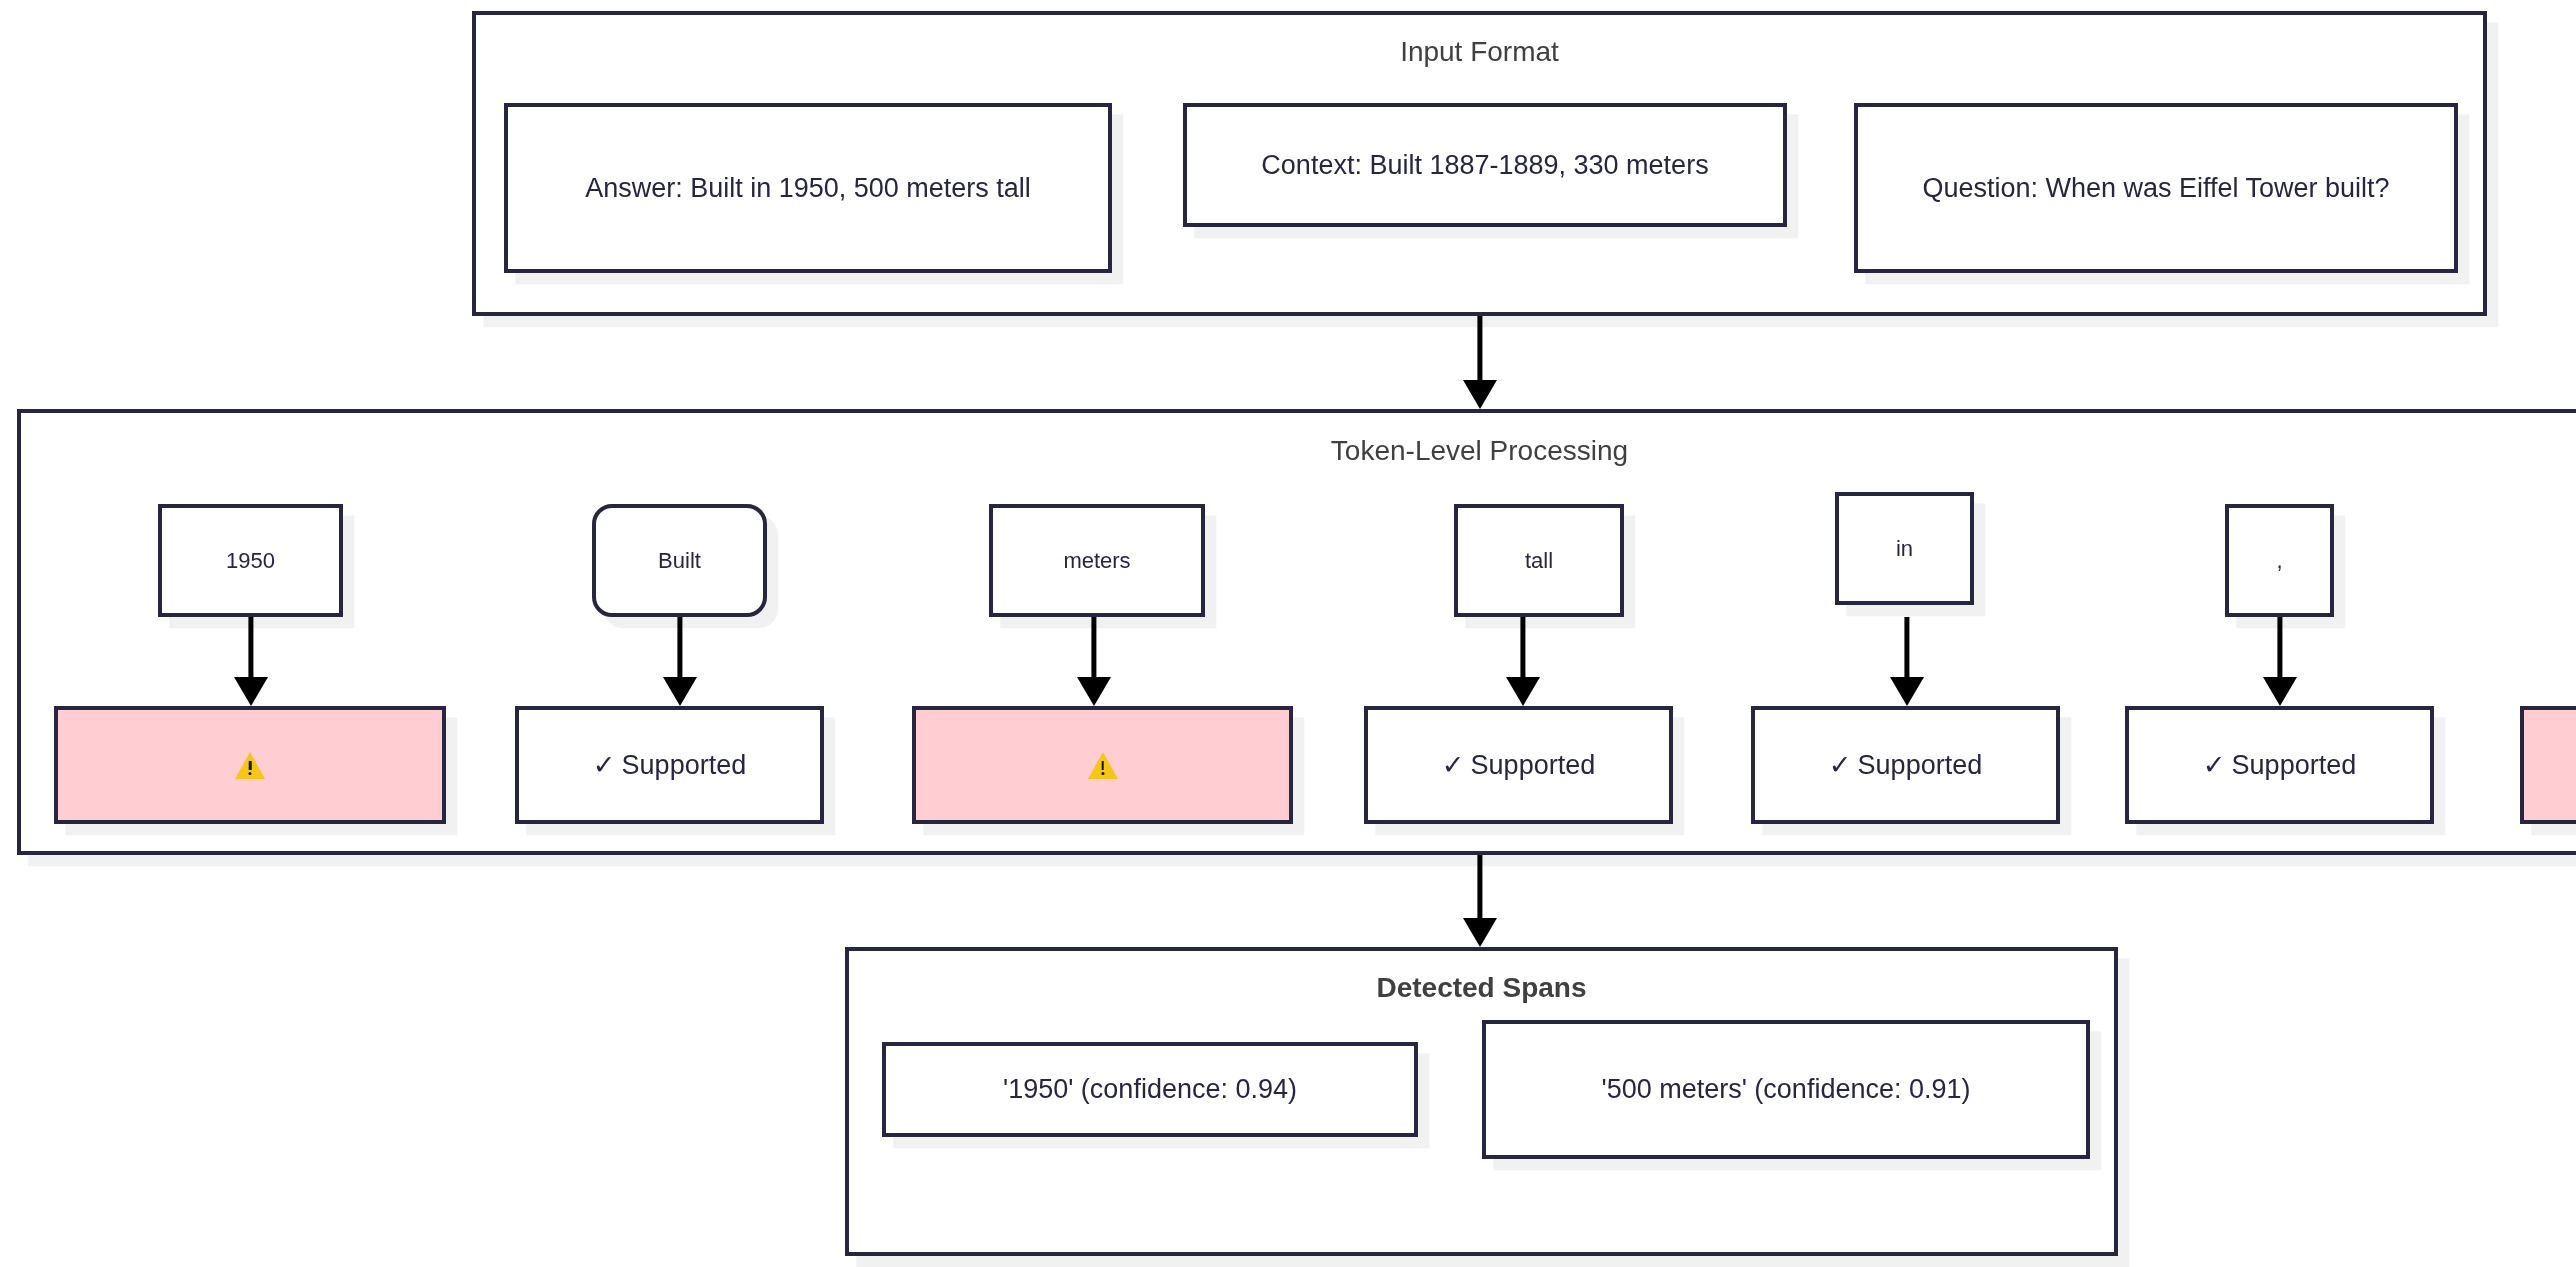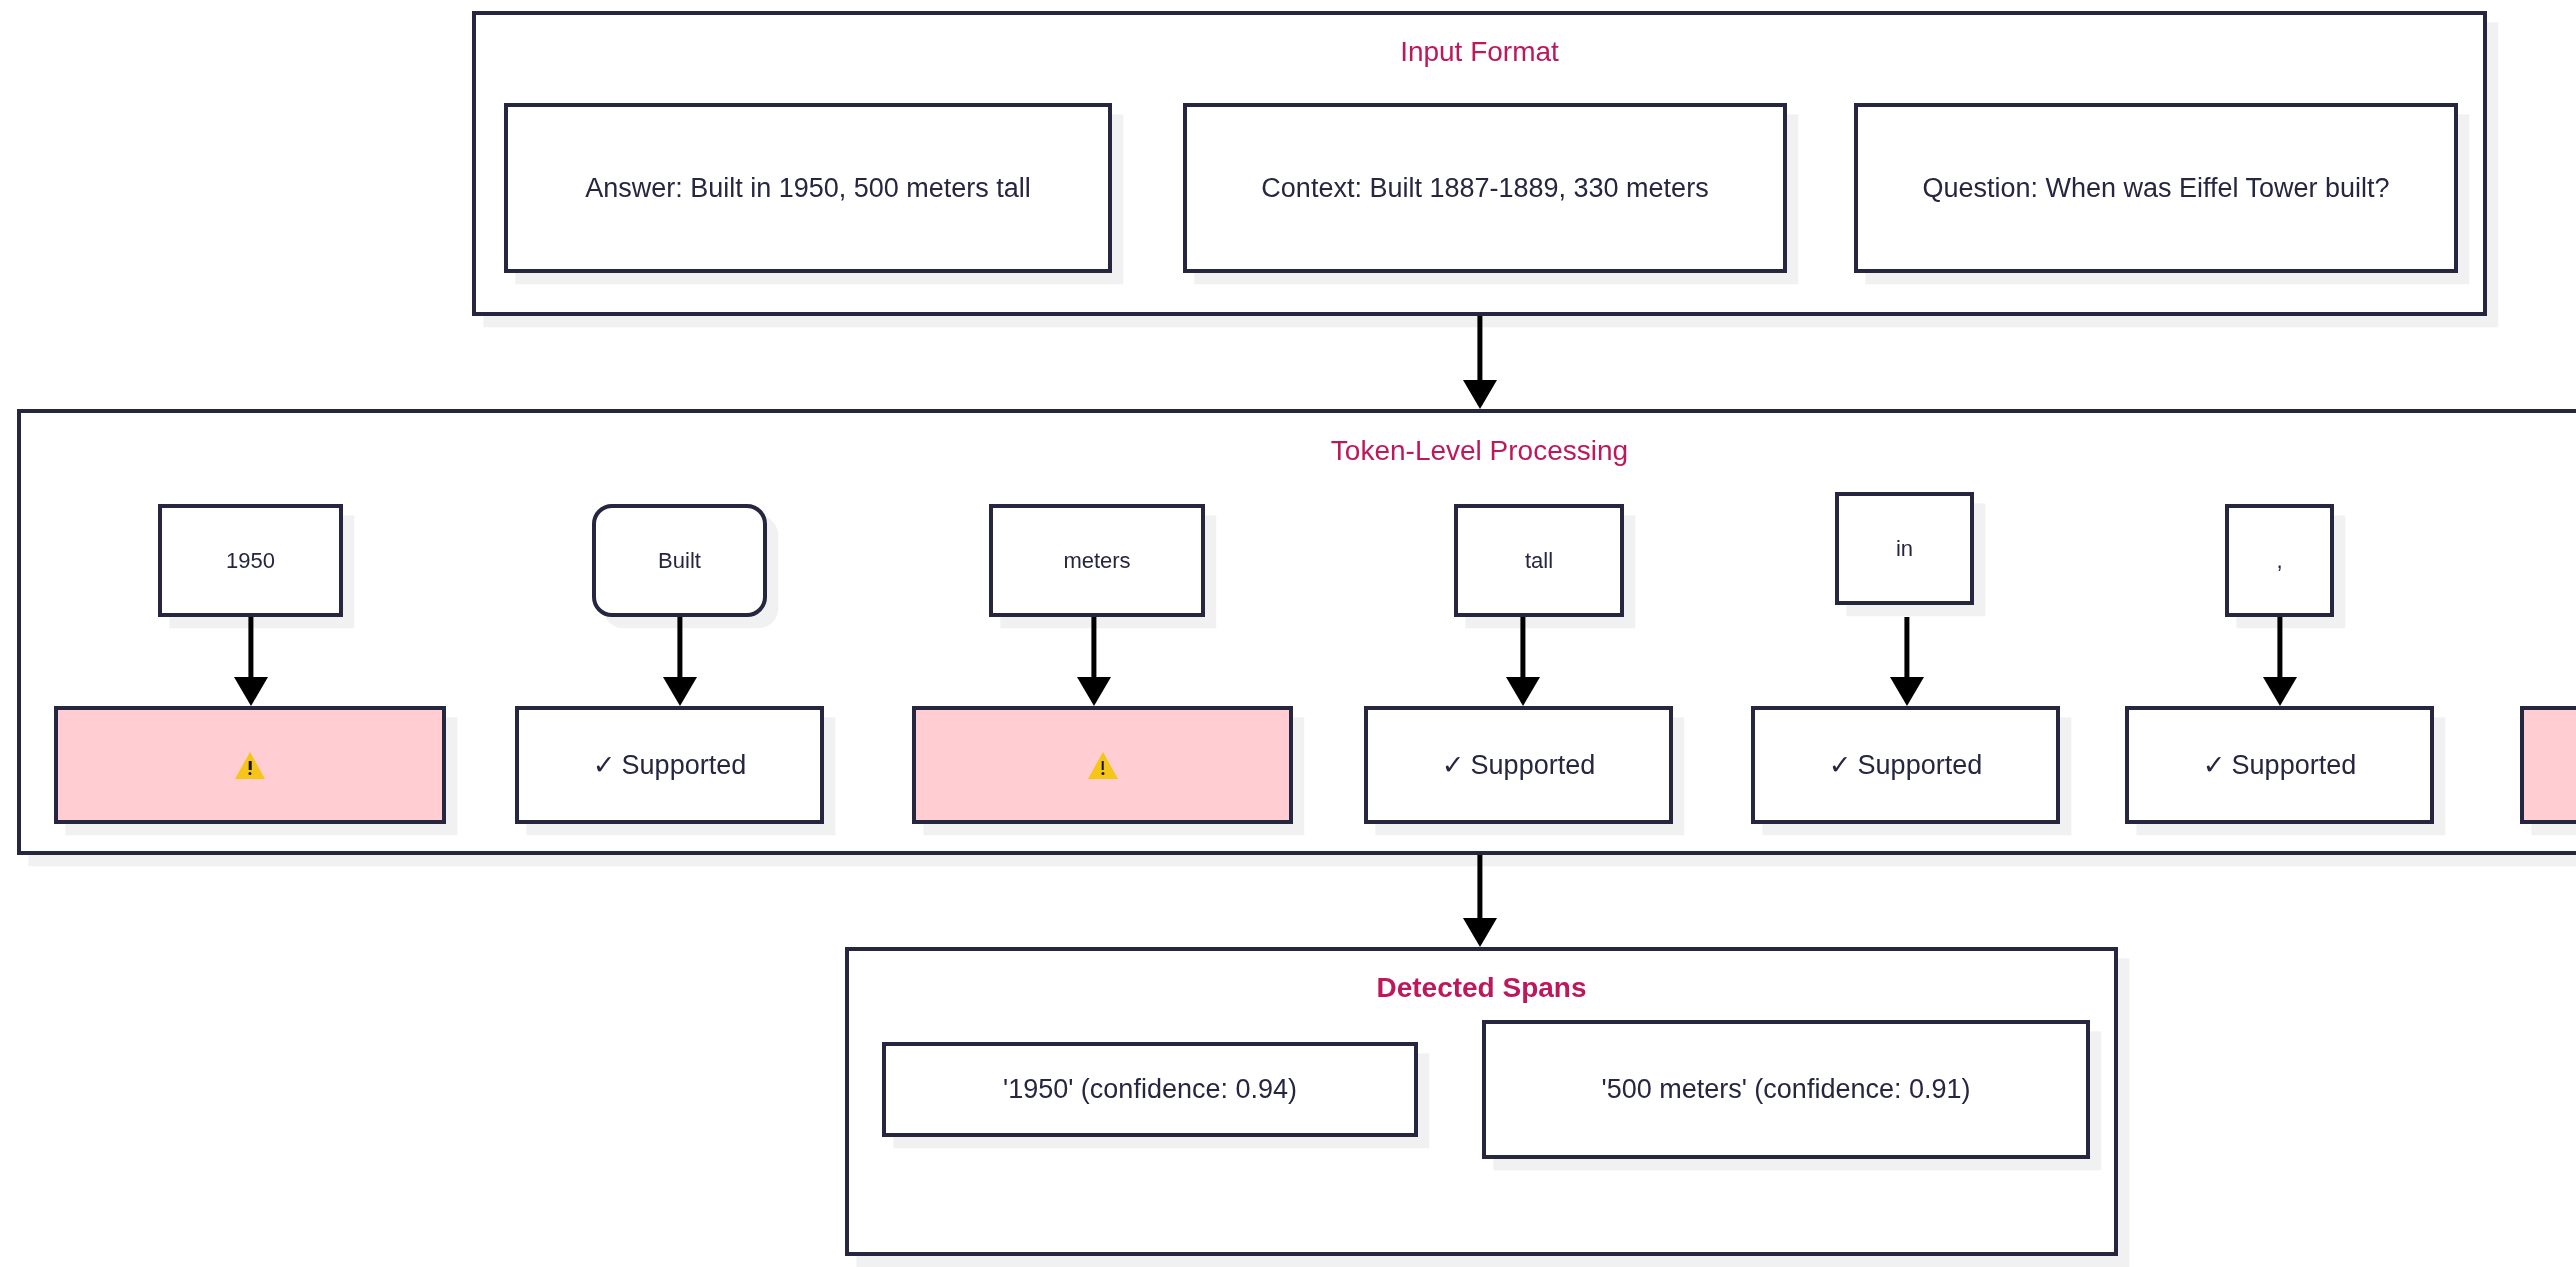--- a/index.html
+++ b/index.html
@@ -22,21 +22,21 @@
     border: 4.6px solid #262640;
     box-shadow: 11.3px 11.3px 0 0 rgba(0,0,0,0.055);
     box-sizing: border-box;
   }
   .cluster-title {
     position: absolute;
     left: 0;
     right: 0;
     text-align: center;
     font-size: 28px;
-    color: #be185d;
+    color: #404040;
     font-family: "Liberation Sans", sans-serif;
     white-space: nowrap;
   }
 
   .node {
     position: absolute;
     background: #ffffff;
     border: 4.6px solid #262640;
     box-sizing: border-box;
     display: flex;
@@ -127,21 +127,21 @@
 <body>
 
 <div class="cluster" style="left:472px; top:11.3px; width:2015px; height:305px;">
   <div class="cluster-title" style="top:20.6px;">Input Format</div>
 </div>
 
 <div class="node" style="left:504px; top:103px; width:608px; height:170px;">
   <span>Answer: Built in 1950, 500 meters tall</span>
 </div>
 
-<div class="node" style="left:1183px; top:103px; width:604px; height:170px;">
+<div class="node" style="left:1183px; top:103px; width:604px; height:124px;">
   <span>Context: Built 1887-1889, 330 meters</span>
 </div>
 
 <div class="node" style="left:1854px; top:103px; width:604px; height:170px;">
   <span>Question: When was Eiffel Tower built?</span>
 </div>
 
 <div class="arrow" style="left:1459px; top:316px; width:41px; height:93px;">
   <div class="shaft" style="height:67px;"></div>
   <div class="head"></div>

